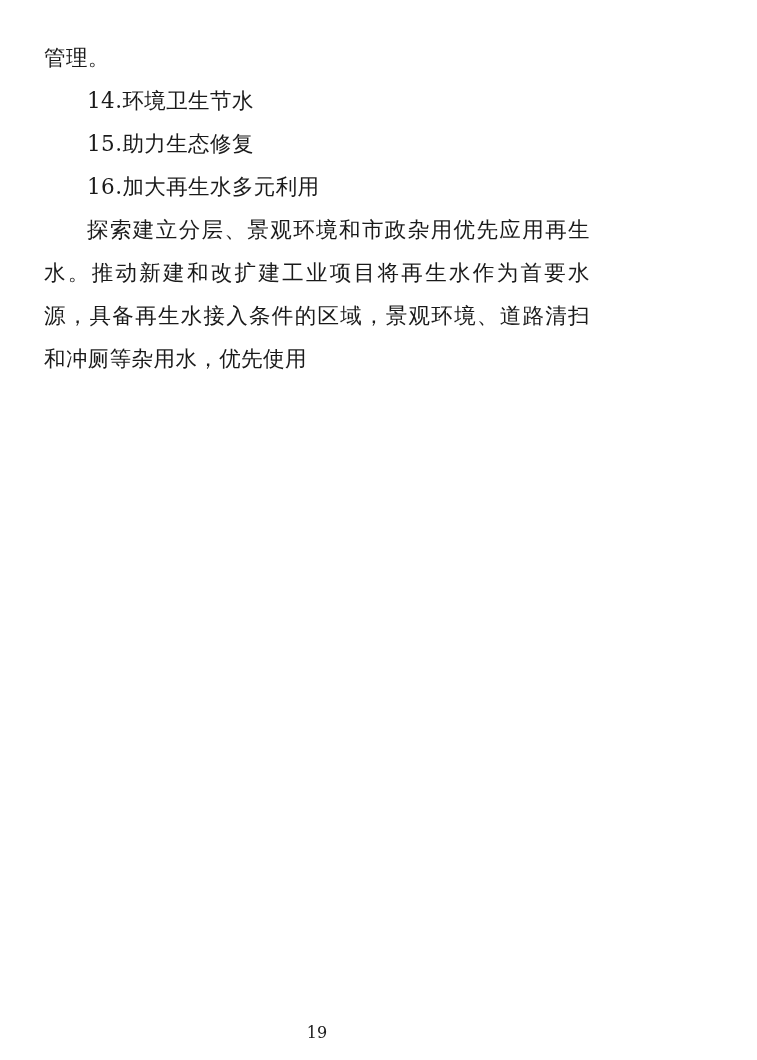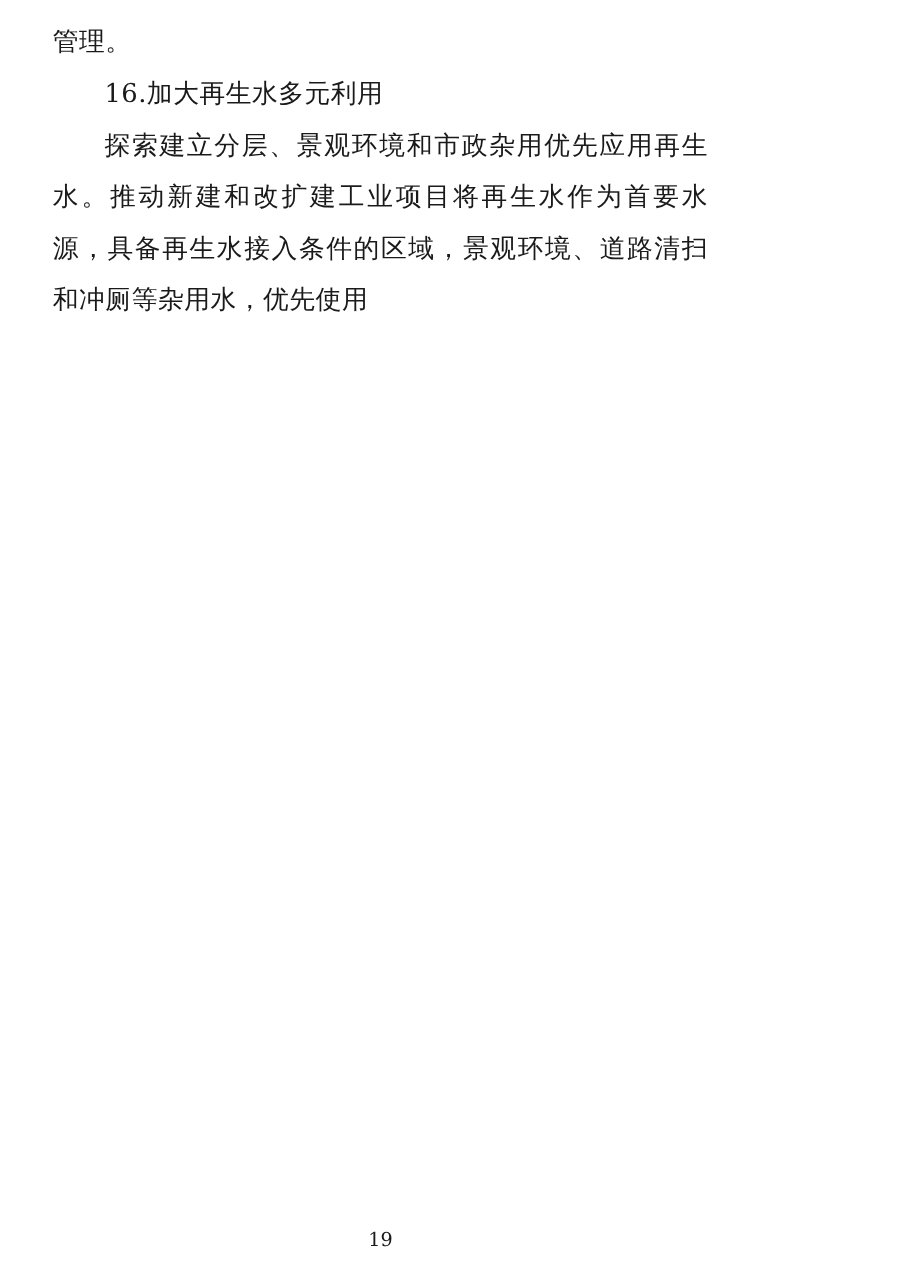--- a/index.html
+++ b/index.html
@@ -11,21 +11,21 @@
     width: 757px;
     min-height: 1060px;
     font-family: "DejaVu Serif", "Liberation Serif", serif;
     color: #1a1a1a;
     position: relative;
   }
   .page {
     width: 634px;
     min-height: 1060px;
     box-sizing: border-box;
-    padding: 14px 44px 0 44px;
+    padding: 36px 44px 0 44px;
     position: relative;
   }
   .doc-body {
     font-size: 21.5px;
     line-height: 43px;
     text-align: justify;
     text-justify: inter-ideograph;
     letter-spacing: 0.4px;
   }
   .para {
@@ -56,22 +56,24 @@
   }
 </style>
 </head>
 <body>
 
 <div class="page">
   <div class="doc-body">
 
     <p class="para nofirst">管理。</p>
 
+    <p class="heading">14.环境卫生节水</p>
 
 
+    <p class="heading">15.助力生态修复</p>
 
 
 
 
     <p class="heading">16.加大再生水多元利用</p>
 
     <p class="para">探索建立分层、景观环境和市政杂用优先应用再生水。推动新建和改扩建工业项目将再生水作为首要水源，具备再生水接入条件的区域，景观环境、道路清扫和冲厕等杂用水，优先使用</p>
 
   </div>
 

